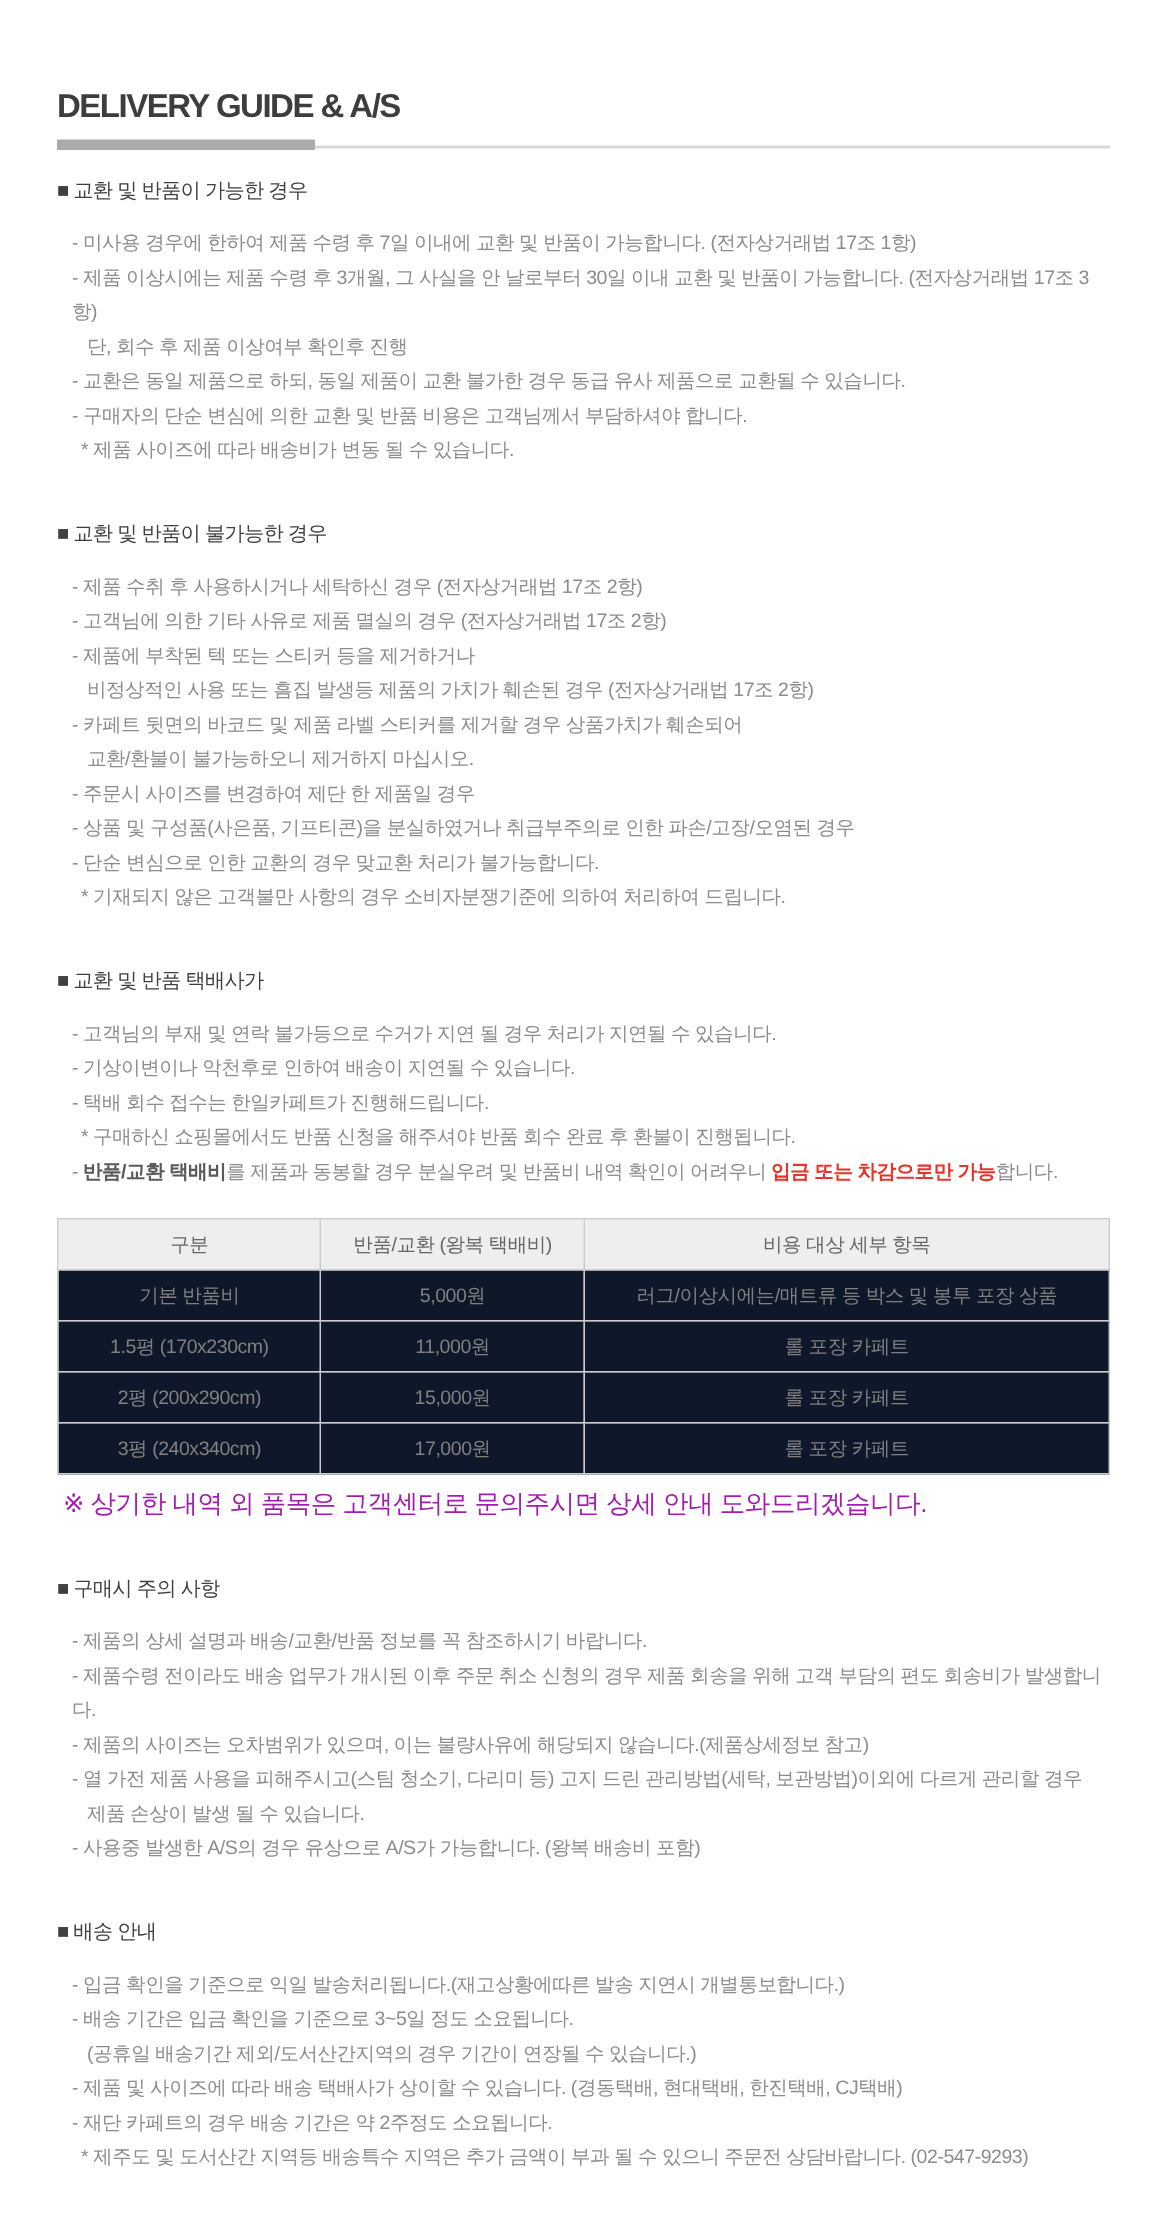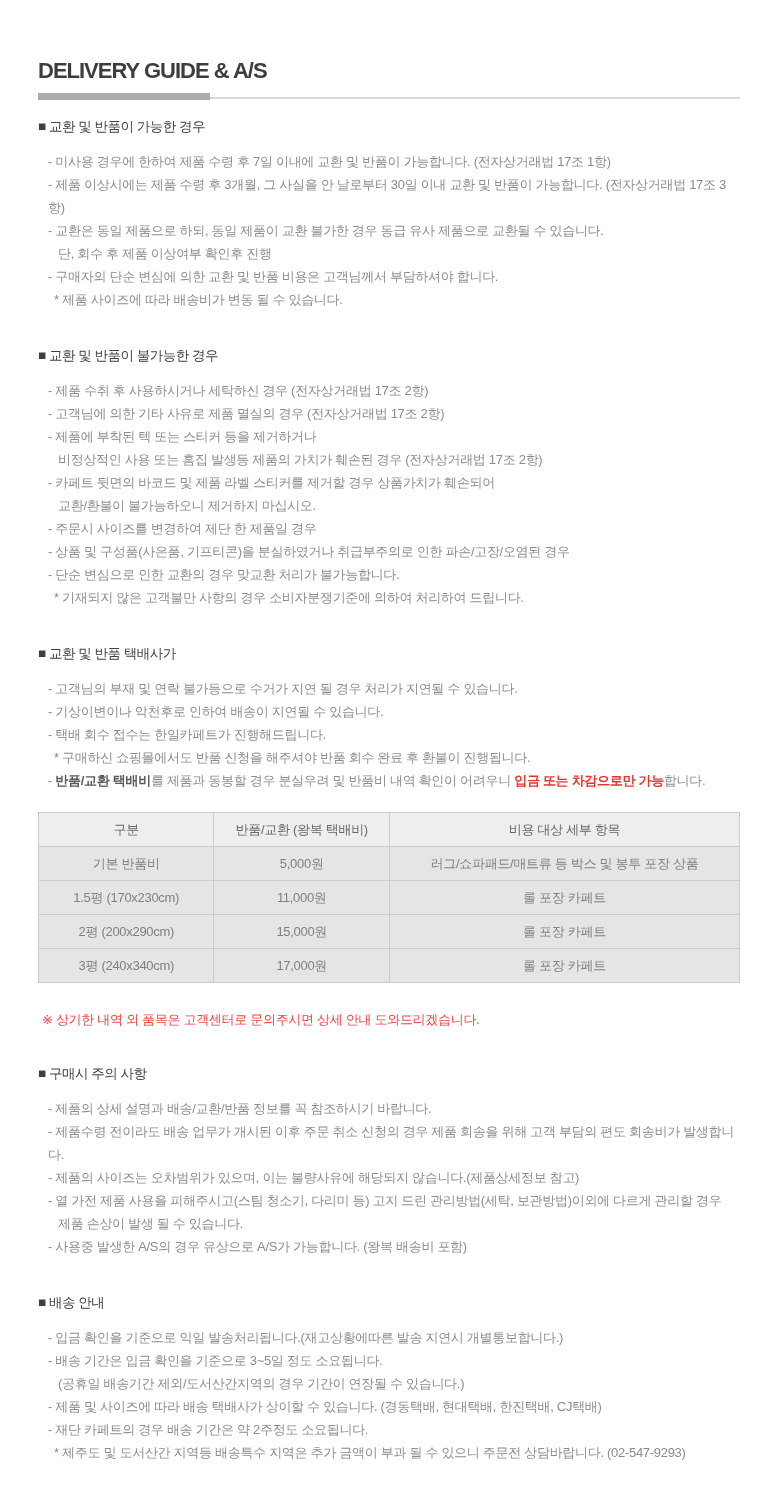--- a/index.html
+++ b/index.html
@@ -24,46 +24,46 @@
   .line.star { padding-left:16px; }
   .seg-normal { color:#8c8c8c; }
   .seg-bold   { color:#5a5a5a; font-weight:bold; }
   .seg-red-bold { color:#e8352b; font-weight:bold;text-align:right; }
 
   
   .fee-table { width:100%; border-collapse:collapse; margin-top:20px; table-layout:fixed; }
   .fee-table th, .fee-table td { border:1px solid #cccccc; height:33px; padding:0 0;
       text-align:center; vertical-align:middle; font-size:13px; letter-spacing:-0.3px; }
   .fee-table thead th { background:#eeeeee; color:#666666; font-weight:normal; }
-  .fee-table tbody td { color:#808080; background:#e5e5e5; }
+  .fee-table tbody td { color:#808080; background:#0f172a; }
   .fee-table th:nth-child(1), .fee-table td:nth-child(1) { width:25%; }
   .fee-table th:nth-child(2), .fee-table td:nth-child(2) { width:25%; }
   .fee-table th:nth-child(3), .fee-table td:nth-child(3) { width:50%; }
-  .table-note { margin:28px 0 0 0; padding-left:4px; font-size:13px; color:#ef4444; letter-spacing:-0.3px; }
+  .table-note { margin:8px 0 0 0; padding-left:4px; font-size:17px; color:#a21caf; letter-spacing:-0.3px; }
 </style>
 </head>
 <body>
 
 <main class="page">
 
   <header>
     <h1 class="page-title">DELIVERY GUIDE &amp; A/S</h1>
     <div class="divider">
       <span class="divider-light"></span>
       <span class="divider-dark"></span>
     </div>
   </header>
 
   <section class="sec">
     <h3 class="sec-title">■ 교환 및 반품이 가능한 경우</h3>
     <div class="lines">
         <p class="line dash">- 미사용 경우에 한하여 제품 수령 후 7일 이내에 교환 및 반품이 가능합니다. (전자상거래법 17조 1항)</p>
         <p class="line dash">- 제품 이상시에는 제품 수령 후 3개월, 그 사실을 안 날로부터 30일 이내 교환 및 반품이 가능합니다. (전자상거래법 17조 3항)</p>
+        <p class="line cont">단, 회수 후 제품 이상여부 확인후 진행</p>
         <p class="line dash">- 교환은 동일 제품으로 하되, 동일 제품이 교환 불가한 경우 동급 유사 제품으로 교환될 수 있습니다.</p>
-        <p class="line cont">단, 회수 후 제품 이상여부 확인후 진행</p>
         <p class="line dash">- 구매자의 단순 변심에 의한 교환 및 반품 비용은 고객님께서 부담하셔야 합니다.</p>
         <p class="line star">* 제품 사이즈에 따라 배송비가 변동 될 수 있습니다.</p>
       </div>
   </section>
 
   <section class="sec">
     <h3 class="sec-title">■ 교환 및 반품이 불가능한 경우</h3>
     <div class="lines">
         <p class="line dash">- 제품 수취 후 사용하시거나 세탁하신 경우 (전자상거래법 17조 2항)</p>
         <p class="line dash">- 고객님에 의한 기타 사유로 제품 멸실의 경우 (전자상거래법 17조 2항)</p>
@@ -93,21 +93,21 @@
         <tr>
             <th>구분</th>
             <th>반품/교환 (왕복 택배비)</th>
             <th>비용 대상 세부 항목</th>
           </tr>
       </thead>
       <tbody>
           <tr>
             <td>기본 반품비</td>
             <td>5,000원</td>
-            <td>러그/쇼파패드/매트류 등 박스 및 봉투 포장 상품</td>
+            <td>러그/이상시에는/매트류 등 박스 및 봉투 포장 상품</td>
           </tr>
           <tr>
             <td>1.5평 (170x230cm)</td>
             <td>11,000원</td>
             <td>롤 포장 카페트</td>
           </tr>
           <tr>
             <td>2평 (200x290cm)</td>
             <td>15,000원</td>
             <td>롤 포장 카페트</td>

